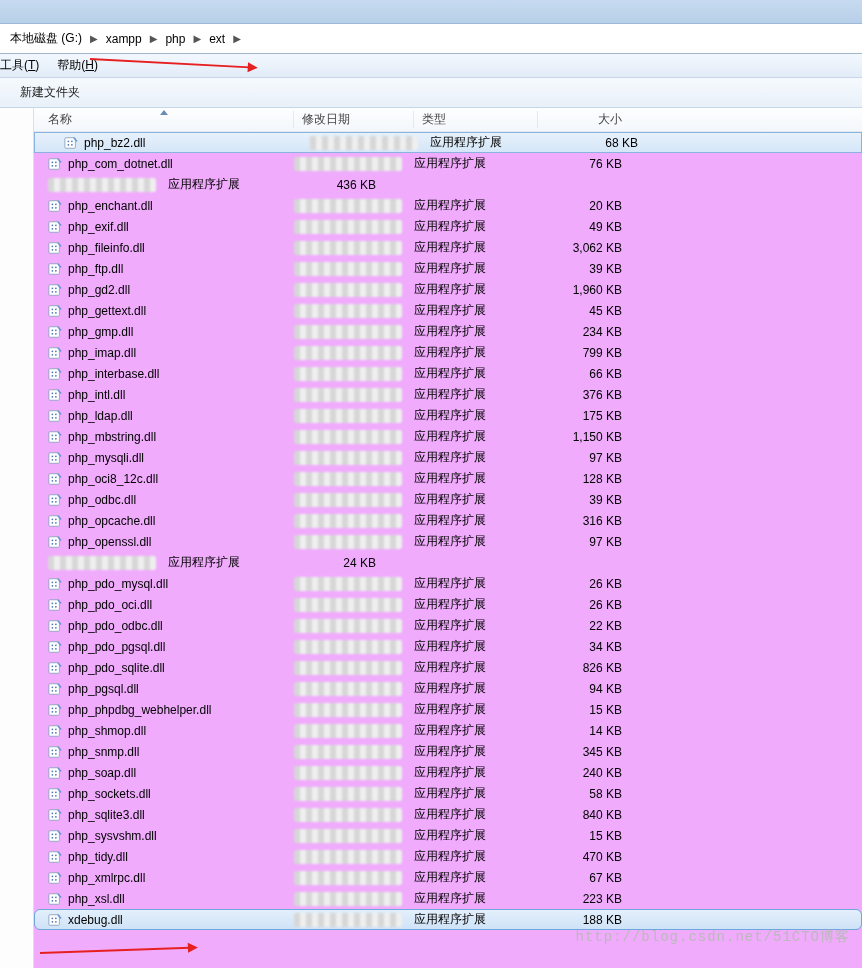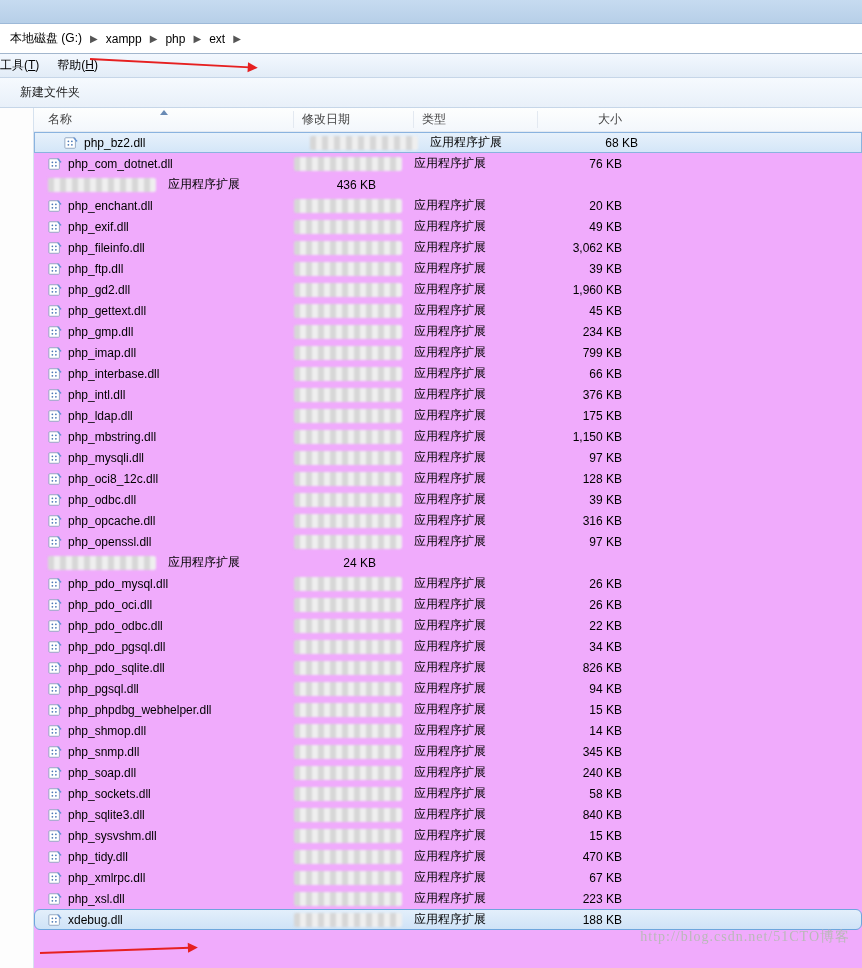--- a/index.html
+++ b/index.html
@@ -153,21 +153,21 @@
       border:1px solid #6ea6dd;
       border-radius:6px;
       padding-left:13px;
     }
     .watermark {
       position:absolute;
       right:12px;
       bottom:22px;
       font-size:14px;
       color:#b9b9b9;
-      font-family: Liberation Serif, serif;
+      font-family: Liberation Mono, monospace;
       letter-spacing:1px;
       pointer-events:none;
       user-select:none;
       margin-top:47px;
     }
     .red-arrow2 {
       position:absolute;
       left:40px;
       bottom:14px;
       width:150px;

